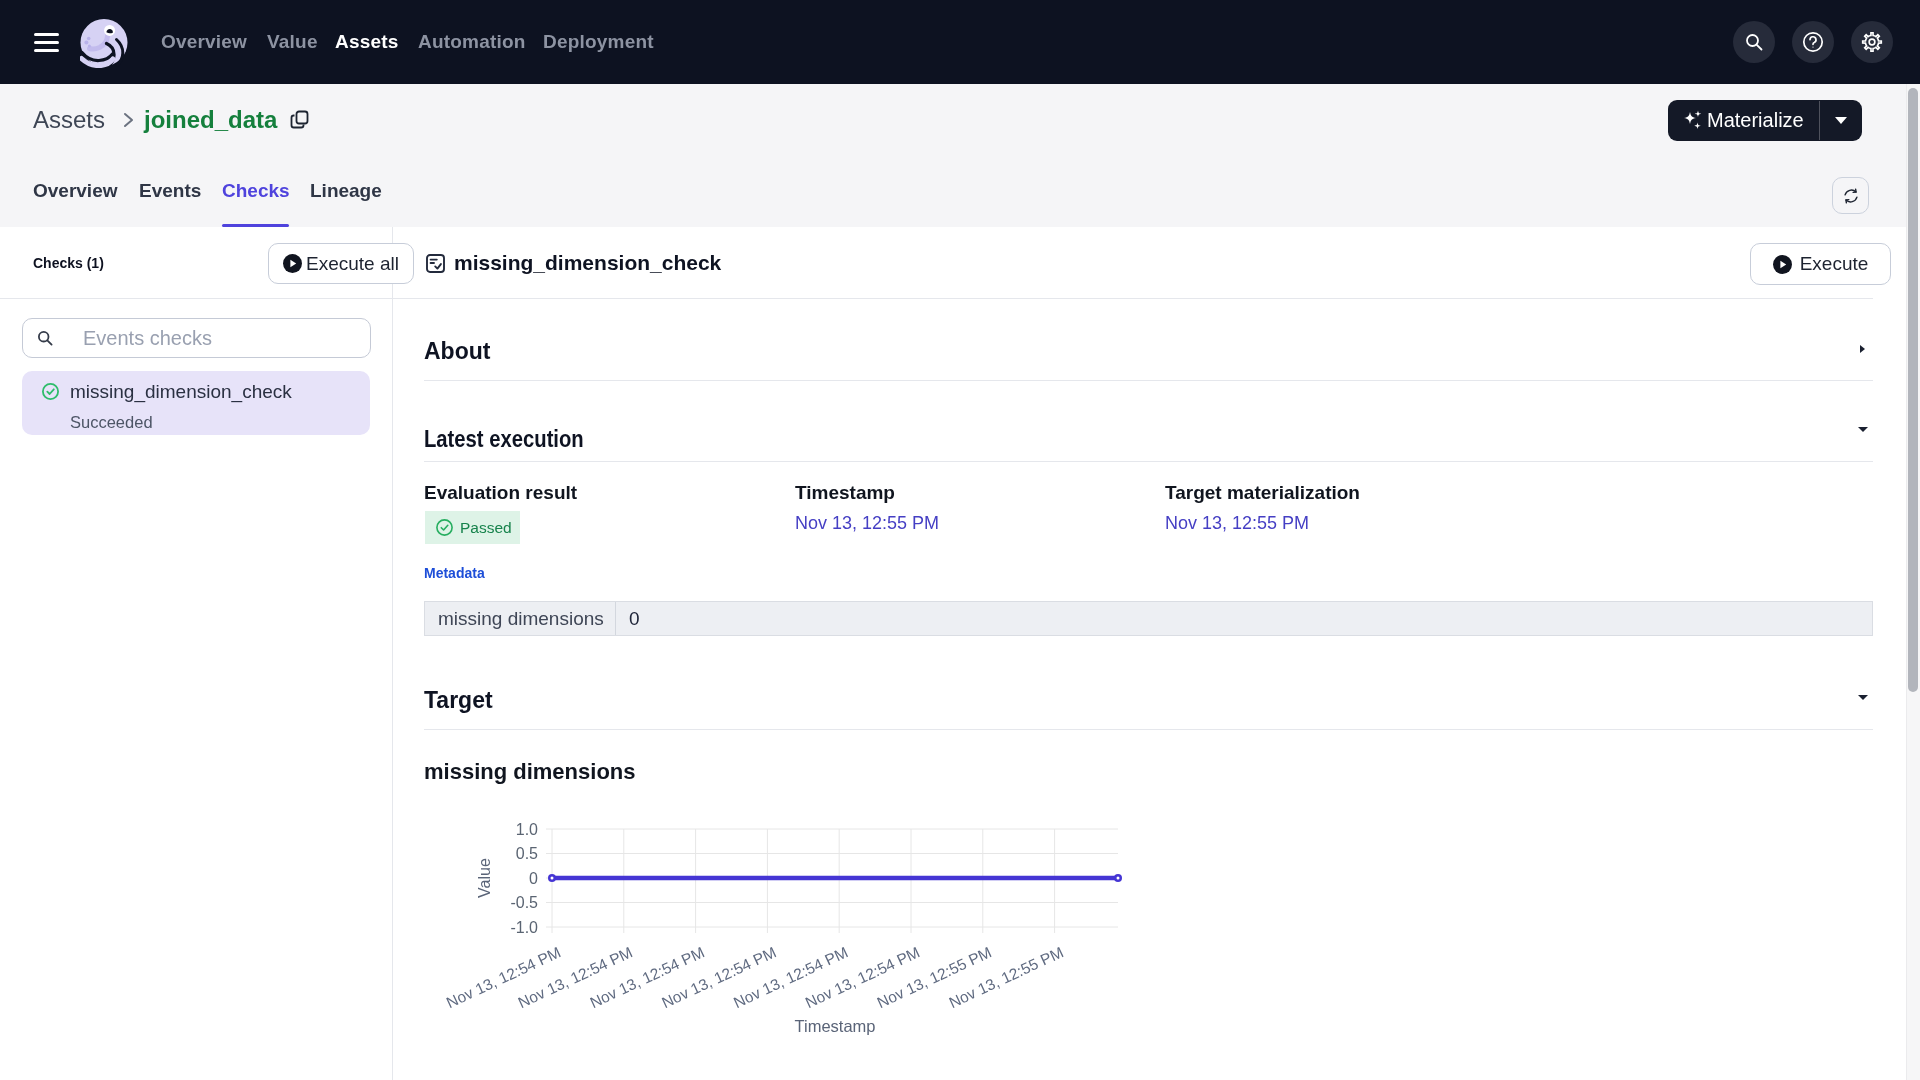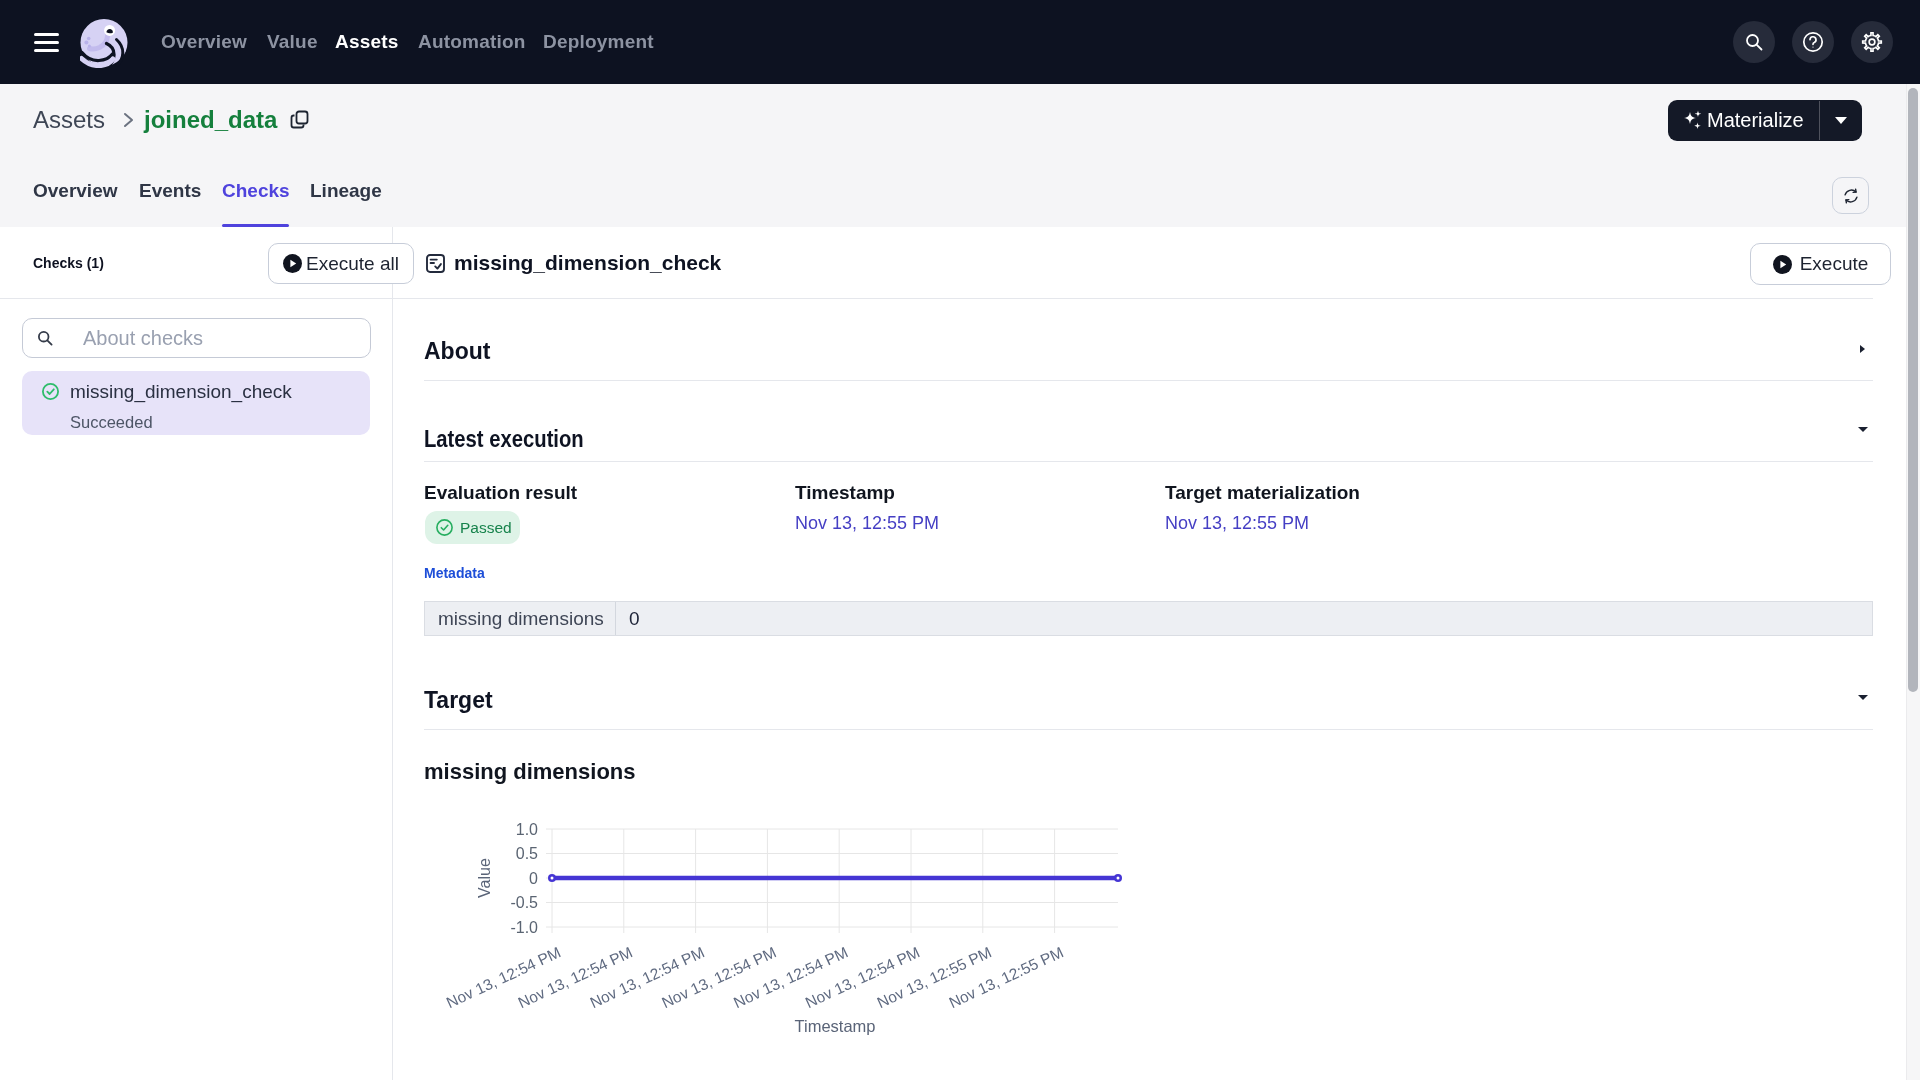--- a/index.html
+++ b/index.html
@@ -45,21 +45,21 @@
   .checkitem { position:absolute; left:22px; top:371px; width:348px; height:64px; background:#e7e3f9; border-radius:10px; }
   .checkitem .t1 { position:absolute; left:48px; top:10px; font-size:19px; color:#2a3042; }
   .checkitem .t2 { position:absolute; left:48px; top:42px; font-size:16.5px; color:#4d5566; }
 
   
   .main-title { position:absolute; left:454px; top:227px; height:72px; line-height:72px; font-size:21px; font-weight:700; color:#0e1322; }
   .sec-h { position:absolute; left:424px; font-size:23px; font-weight:700; color:#0e1322; }
   .sec-div { position:absolute; left:424px; width:1449px; height:1px; background:#e5e7ec; }
   .col-h { position:absolute; font-size:19px; font-weight:700; color:#10151f; top:482px; }
   .datelink { position:absolute; top:513px; font-size:18px; color:#453fc4; }
-  .pill { position:absolute; left:425px; top:511px; width:95px; height:33px; background:#def3e7; border-radius:12px; }
+  .pill { position:absolute; left:425px; top:511px; width:95px; height:33px; background:#def3e7; border-radius:0; }
   .pill .pt { position:absolute; left:35px; top:0; height:33px; line-height:33px; font-size:15.5px; color:#17834c; }
   .meta-h { position:absolute; left:424px; top:565px; font-size:14px; font-weight:700; color:#1d4ed8; }
   .mtable { position:absolute; left:424px; top:601px; width:1449px; height:35px; background:#edeff3; border:1px solid #dadde3; }
   .mtable .k { position:absolute; left:13px; top:0; height:33px; line-height:33px; font-size:19px; color:#3f4656; }
   .mtable .kdiv { position:absolute; left:190px; top:0; width:1px; height:33px; background:#d3d7de; }
   .mtable .v { position:absolute; left:204px; top:0; height:33px; line-height:33px; font-size:19px; color:#20263a; }
   .plot-title { position:absolute; left:424px; top:759px; font-size:22px; font-weight:700; color:#10151f; }
 
   .caret { position:absolute; width:0; height:0; }
 
@@ -165,21 +165,21 @@
     </svg>
   <span>Execute all</span>
 </div>
 <div class="hdr-div"></div>
 
 <div class="filter">
   <svg class="abs" style="left:14px;top:11px" width="16" height="16" viewBox="0 0 16 16" fill="none" stroke="#343b49" stroke-width="1.8">
     <circle cx="6.7" cy="6.7" r="4.8"></circle>
       <line x1="10.3" y1="10.3" x2="14.6" y2="14.6" stroke-linecap="round"></line>
   </svg>
-  <div class="ph">About checks</div>
+  <div class="ph">Events checks</div>
 </div>
 
 <div class="checkitem">
   <svg class="abs" style="left:20px;top:12px" width="17" height="17" viewBox="0 0 17 17" fill="none" stroke="#2ebd6b" stroke-width="1.8">
     <circle cx="8.5" cy="8.5" r="7.6"></circle>
       <path d="M5.3 8.7 L7.6 11 L11.8 6.3" stroke-linecap="round" stroke-linejoin="round"></path>
   </svg>
   <div class="t1">missing_dimension_check</div>
   <div class="t2">Succeeded</div>
 </div>

